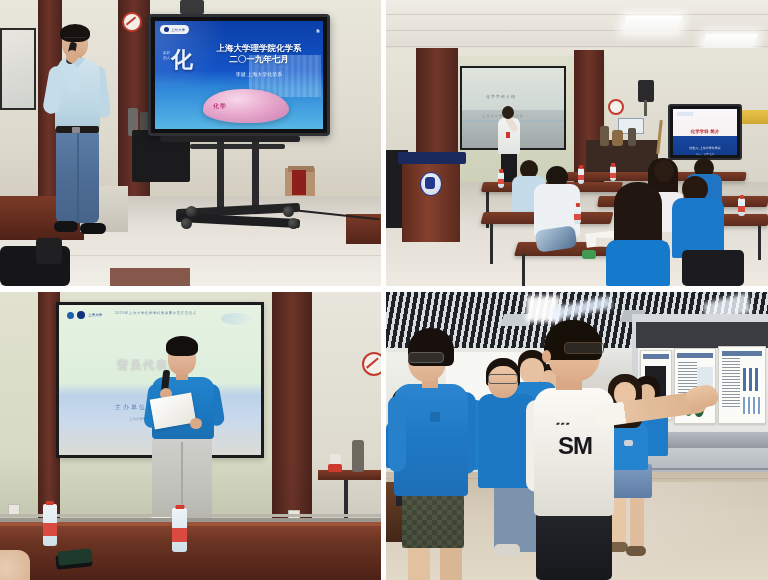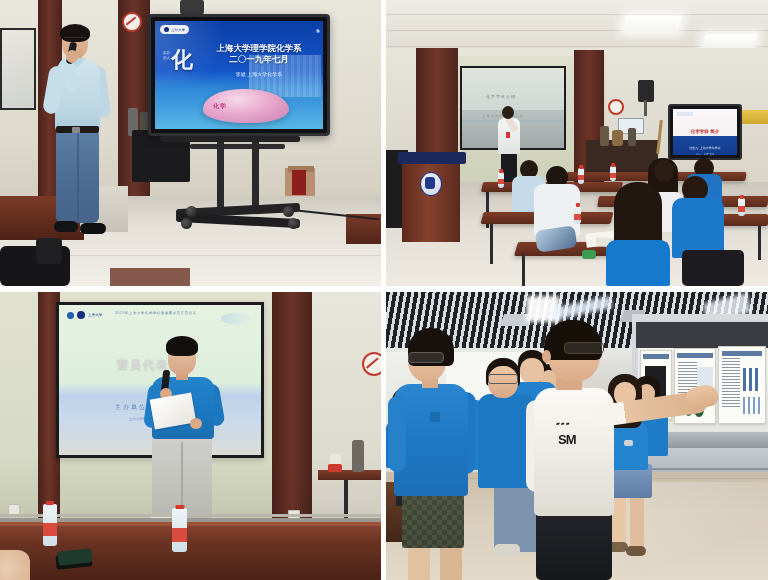--- a/index.html
+++ b/index.html
@@ -429,21 +429,21 @@
   #p4-m-hair { left:158px; top:28px; width:58px; height:40px; background:#171009; border-radius:27px 27px 6px 6px;}
   #p4-m-face { left:162px; top:38px; width:52px; height:52px; border-radius:44% 44% 48% 48%;
              background:linear-gradient(180deg,#f0cdad,#dcaa86); }
   #p4-m-glass { left:178px; top:50px; width:38px; height:10px; border:1.6px solid #55402e; border-radius:4px;
              background:rgba(255,255,255,.1); }
   #p4-m-ear { left:156px; top:58px; width:9px; height:13px; background:#ddaa87; border-radius:50%;}
   #p4-m-neck { left:170px; top:84px; width:26px; height:14px; background:#d9a886;}
   #p4-m-body { left:148px; top:96px; width:80px; height:128px;
              background:linear-gradient(180deg,#fbfaf6 0%,#eceae3 55%,#dedbd3 100%);
              border-radius:18px 18px 5px 5px; }
-  #p4-m-smtext { left:172px; top:140px; font-size:13px; color:#18181a; font-weight:bold;
+  #p4-m-smtext { left:172px; top:140px; font-size:24px; color:#18181a; font-weight:bold;
              font-family:"Liberation Sans", sans-serif; letter-spacing:-1px; }
   #p4-m-smtop { left:170px; top:128px; font-size:5px; color:#2b2b2d; letter-spacing:1px;}
   #p4-m-arm { left:206px; top:106px; width:116px; height:22px;
              background:linear-gradient(90deg,#f6f4ed 0 28%, #e6c3a1 28%, #dcb08c 100%);
              border-radius:11px; transform:rotate(-8deg); }
   #p4-m-hand { left:300px; top:94px; width:32px; height:22px;
              background:linear-gradient(180deg,#ebc5a2,#d9ad88); border-radius:10px 12px 9px 6px;
              transform:rotate(-14deg); }
   #p4-m-arm2 { left:140px; top:108px; width:20px; height:92px; background:#f1efe8; border-radius:10px;}
   #p4-m-pants { left:150px; top:218px; width:76px; height:70px;

